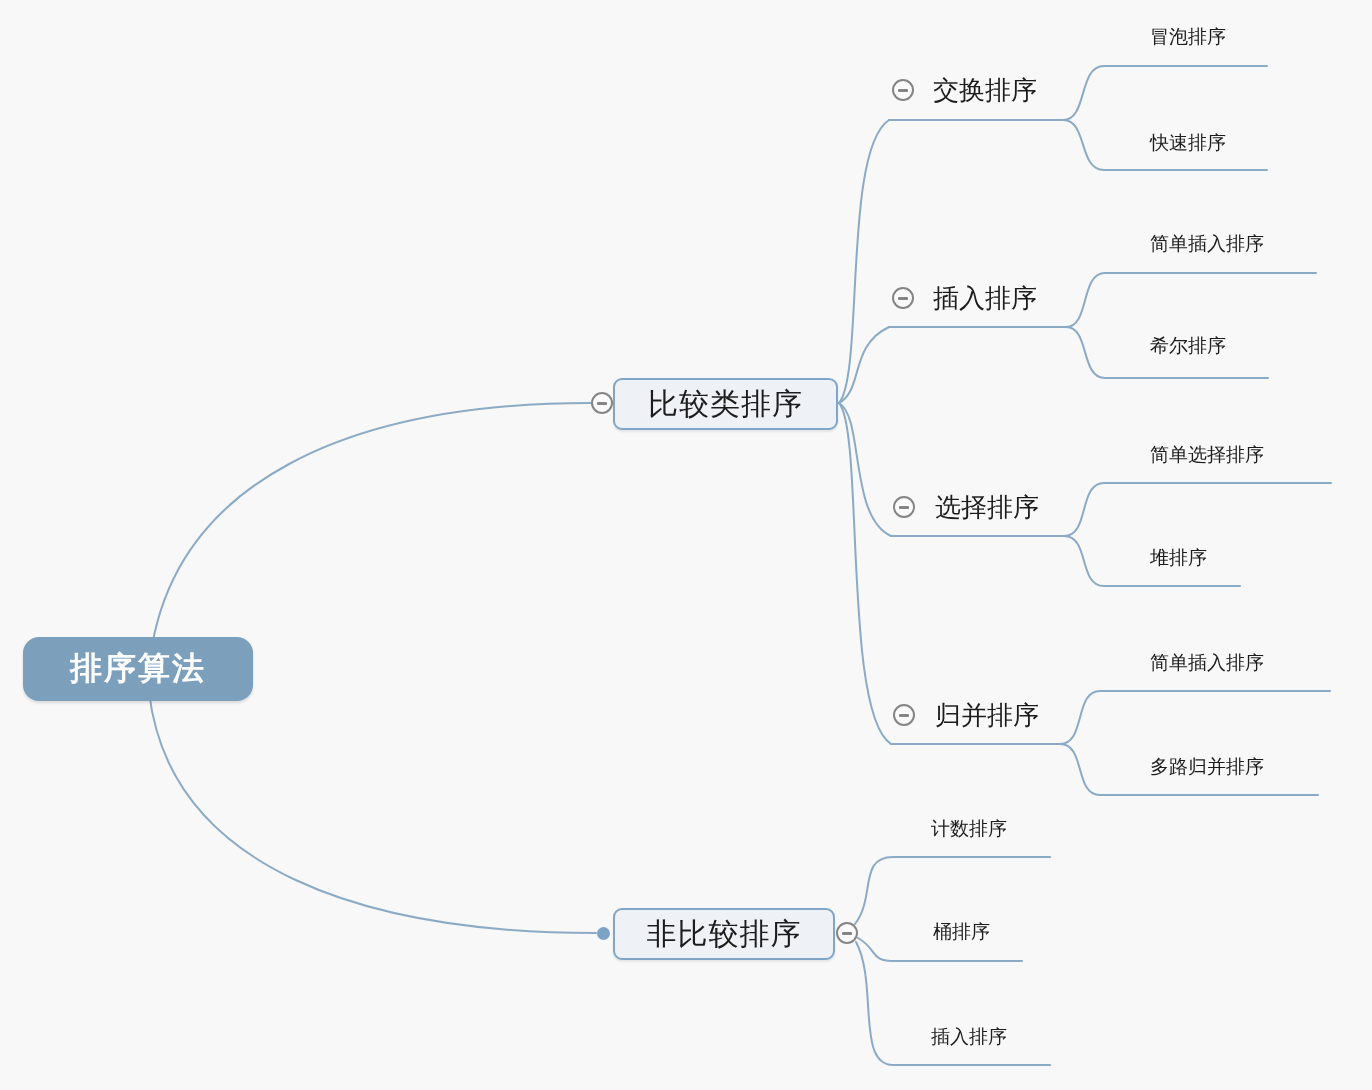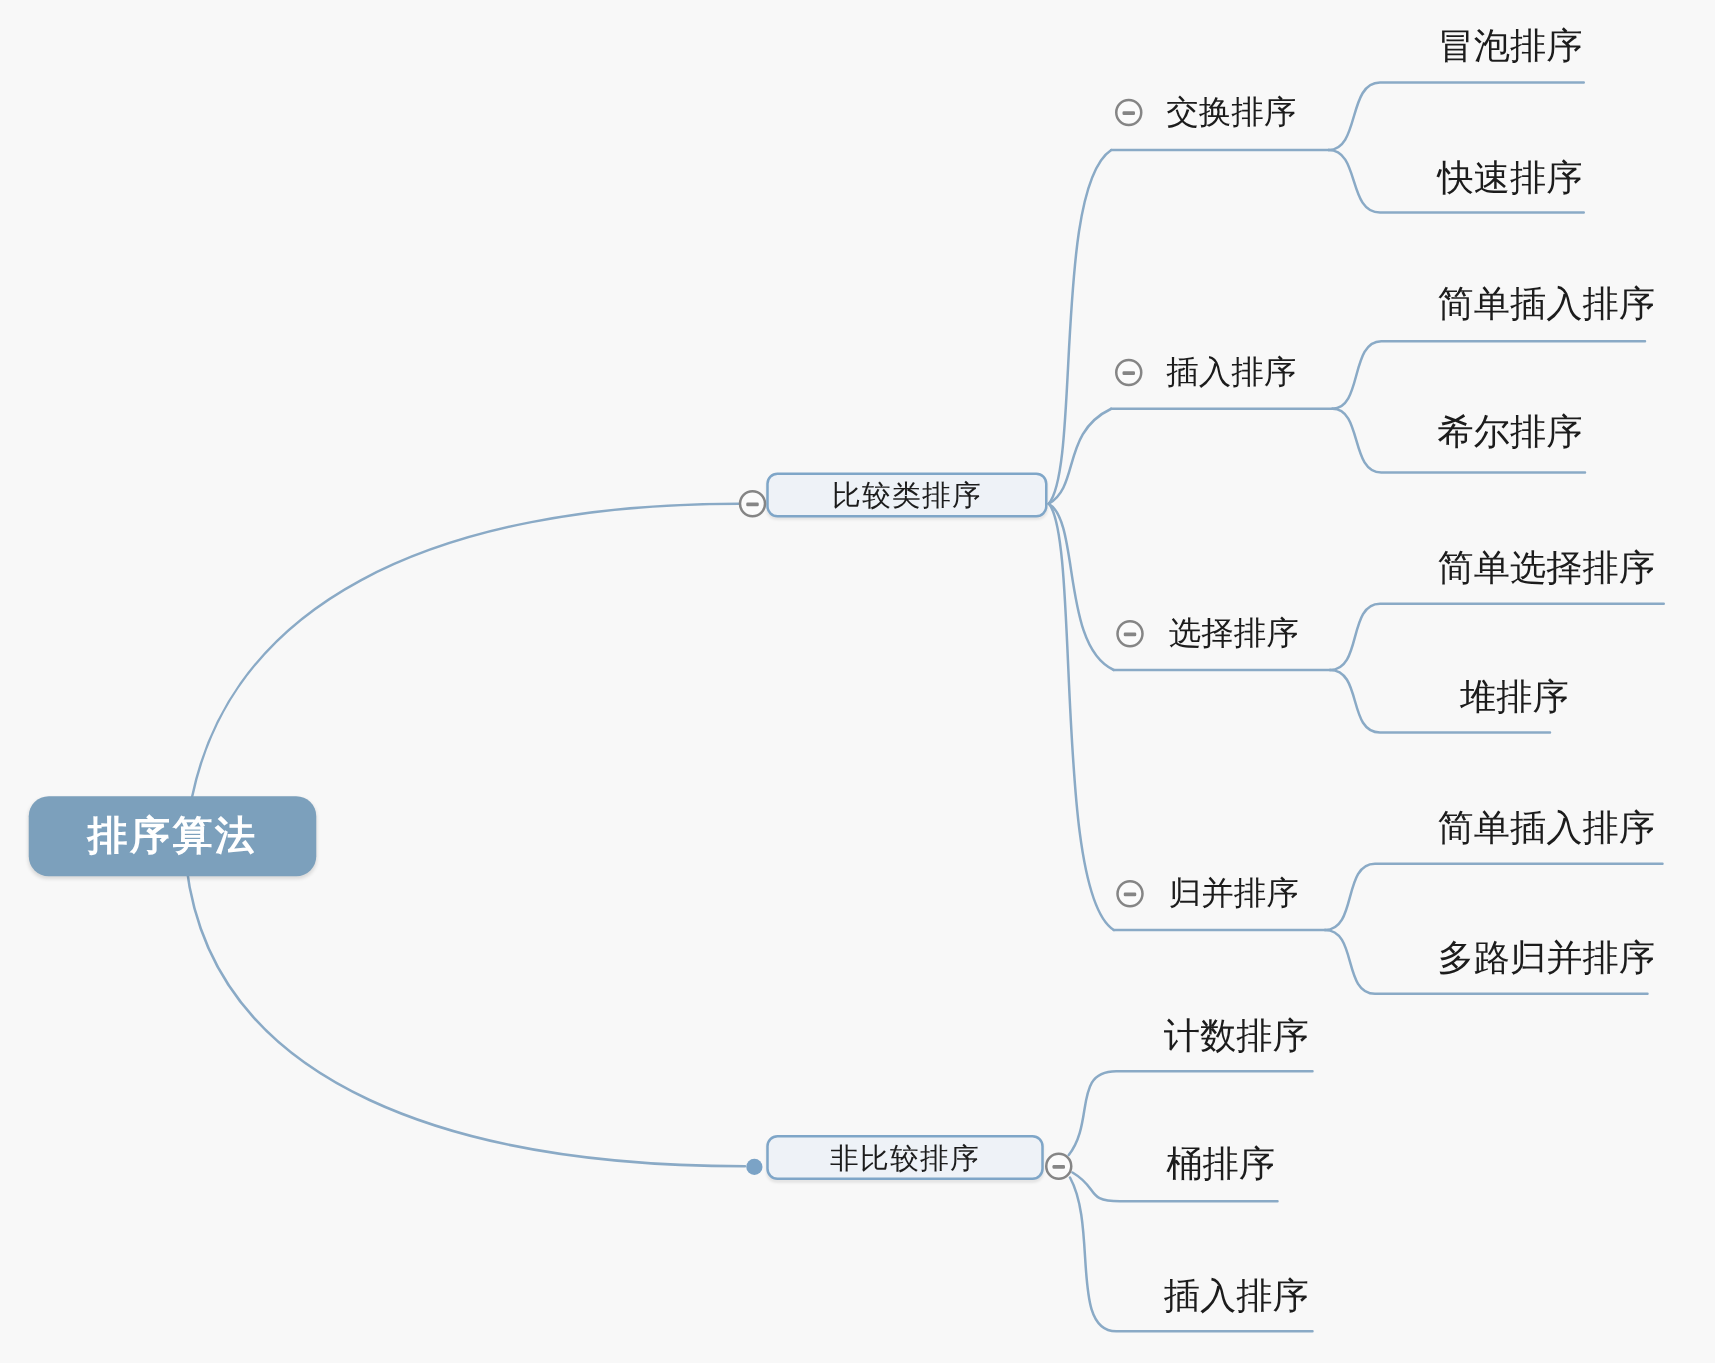--- a/index.html
+++ b/index.html
@@ -18,36 +18,36 @@
   svg path{fill:none;stroke:var(--line);stroke-width:2;stroke-linecap:round;}
 
   .root-node{
     position:absolute; left:23px; top:637px; width:230px; height:64px;
     background:var(--rootfill); border-radius:16px;
     display:flex; align-items:center; justify-content:center;
     color:#ffffff; font-size:32px; font-weight:700; letter-spacing:2px;
     box-shadow:0 2px 3px rgba(0,0,0,.12);
   }
   .topic-box{
-    position:absolute; height:36px;
+    position:absolute; height:52px;
     background:var(--boxfill); border:2px solid var(--boxborder); border-radius:9px;
     display:flex; align-items:center; justify-content:center;
-    font-size:23px; letter-spacing:1px; color:var(--ink);
+    font-size:30px; letter-spacing:1px; color:var(--ink);
     box-shadow:0 2px 2px rgba(0,0,0,.08);
   }
   #box-comparison{left:613px; top:378px; width:225px;}
   #box-noncomparison{left:613px; top:908px; width:222px;}
 
   .label2{
     position:absolute; transform:translateY(-50%);
     font-size:26px; white-space:nowrap; color:var(--ink);
   }
   .leaf{
     position:absolute; transform:translateY(-50%);
-    font-size:29px; white-space:nowrap; color:var(--ink);
+    font-size:19px; white-space:nowrap; color:var(--ink);
   }
   .collapse{
     position:absolute; width:22px; height:22px; border-radius:50%;
     border:2px solid var(--iconline); background:#fbfbfb;
     display:flex; align-items:center; justify-content:center;
     cursor:pointer;
   }
   .collapse .bar{width:10px; height:3px; background:var(--iconline); border-radius:1px;}
   .conn-dot{
     position:absolute; width:13px; height:13px; border-radius:50%;
@@ -125,21 +125,21 @@
   <div class="label2" style="left:933px;top:90px;">交换排序</div>
   <div class="label2" style="left:933px;top:298px;font-family:Liberation Mono, monospace;">插入排序</div>
   <div class="label2" style="left:935px;top:507px;text-align:right;">选择排序</div>
   <div class="label2" style="left:935px;top:715px;">归并排序</div>
 
   <div class="leaf" style="left:1150px;top:37px;">冒泡排序</div>
   <div class="leaf" style="left:1150px;top:143px;">快速排序</div>
   <div class="leaf" style="left:1150px;top:244px;">简单插入排序</div>
   <div class="leaf" style="left:1150px;top:346px;">希尔排序</div>
   <div class="leaf" style="left:1150px;top:455px;">简单选择排序</div>
-  <div class="leaf" style="left:1150px;top:558px;margin-left:18px;">堆排序</div>
+  <div class="leaf" style="left:1150px;top:558px;">堆排序</div>
   <div class="leaf" style="left:1150px;top:663px;">简单插入排序</div>
   <div class="leaf" style="left:1150px;top:767px;">多路归并排序</div>
 
   <div class="leaf" style="left:931px;top:829px;">计数排序</div>
   <div class="leaf" style="left:933px;top:932px;">桶排序</div>
   <div class="leaf" style="left:931px;top:1037px;">插入排序</div>
 
 </div>
 
 </body></html>

